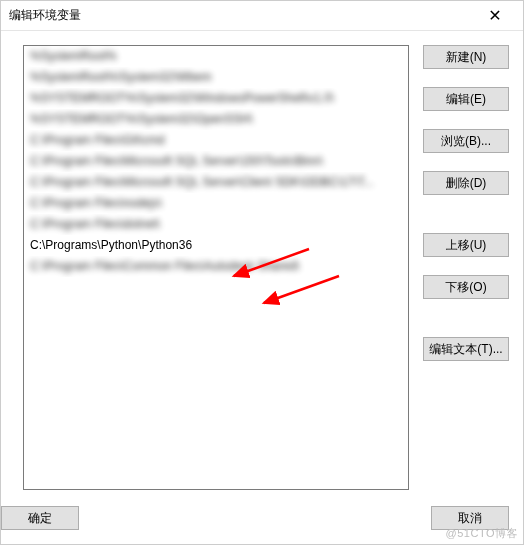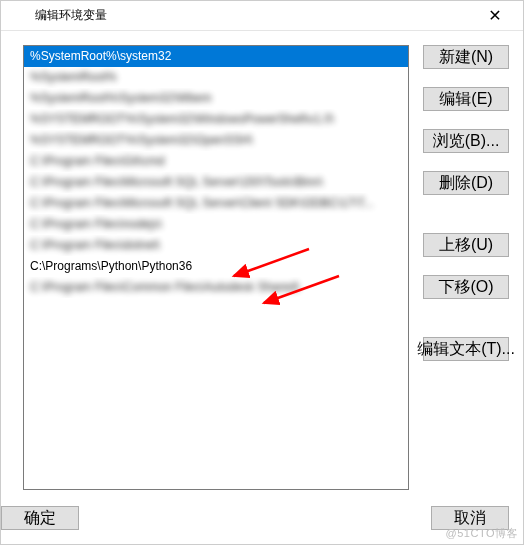--- a/index.html
+++ b/index.html
@@ -21,21 +21,21 @@
       flex-direction: column;
     }
     .titlebar {
       height: 30px;
       display: flex;
       align-items: center;
       padding: 0 8px;
       border-bottom: 1px solid #e5e5e5;
       background: #fff;
     }
-    .titlebar .title { flex: 1; font-size: 12px; color: #000; margin-left: 26px; }
+    .titlebar .title { flex: 1; font-size: 12px; color: #000; }
     .titlebar .close {
       width: 40px; height: 28px;
       display: flex; align-items: center; justify-content: center;
       font-size: 16px; color: #000;
       cursor: pointer;
     }
     .content {
       flex: 1;
       display: flex;
       padding: 14px 14px 8px 22px;
@@ -72,21 +72,21 @@
       display: flex;
       flex-direction: column;
       gap: 8px;
     }
     .sidebar .gap-sm { height: 2px; }
     .sidebar .gap-lg { height: 22px; }
     .btn {
       height: 24px;
       border: 1px solid #adadad;
       background: #e1e1e1;
-      font-size: 16px;
+      font-size: 12px;
       color: #000;
       cursor: pointer;
       display: flex;
       align-items: center;
       justify-content: center;
       padding: 0 4px;
       white-space: nowrap;
     }
     .footer {
       height: 46px;
@@ -119,21 +119,20 @@
 
   <div class="titlebar">
     <div class="title">编辑环境变量</div>
     <div class="close">✕</div>
   </div>
 
   <div class="content">
 
     <div class="listbox" id="listbox">
 
-      <div class="list-item selected"><span>%SystemRoot%\system32</span></div>
         <div class="list-item"><span class="blur">%SystemRoot%</span></div>
         <div class="list-item"><span class="blur">%SystemRoot%\System32\Wbem</span></div>
         <div class="list-item"><span class="blur">%SYSTEMROOT%\System32\WindowsPowerShell\v1.0\</span></div>
         <div class="list-item"><span class="blur">%SYSTEMROOT%\System32\OpenSSH\</span></div>
         <div class="list-item"><span class="blur">C:\Program Files\Git\cmd</span></div>
         <div class="list-item"><span class="blur">C:\Program Files\Microsoft SQL Server\150\Tools\Binn\</span></div>
         <div class="list-item"><span class="blur">C:\Program Files\Microsoft SQL Server\Client SDK\ODBC\17\T...</span></div>
         <div class="list-item"><span class="blur">C:\Program Files\nodejs\</span></div>
         <div class="list-item"><span class="blur">C:\Program Files\dotnet\</span></div>
         <div class="list-item"><span>C:\Programs\Python\Python36</span></div>

